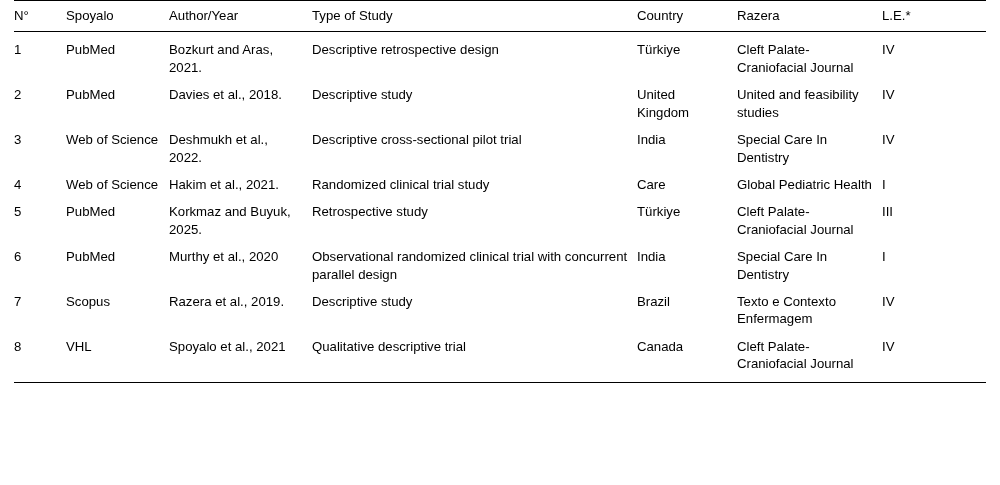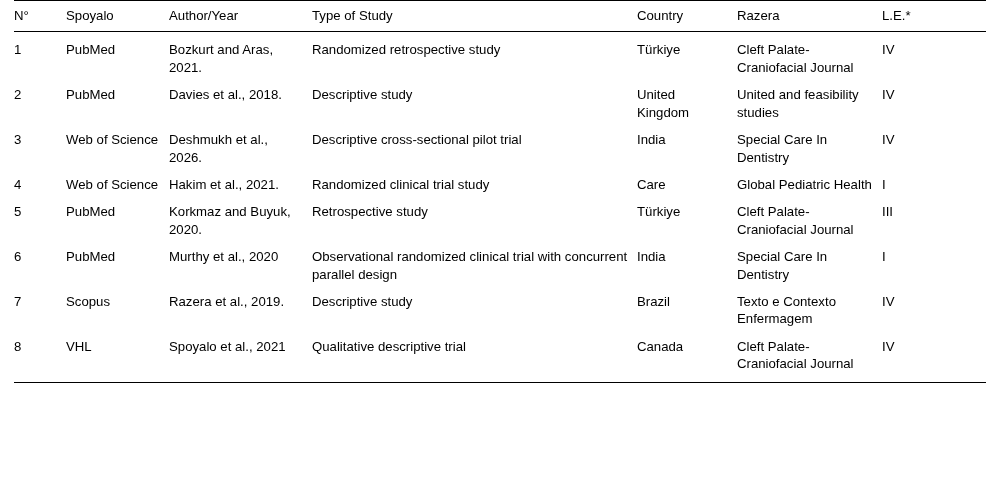--- a/index.html
+++ b/index.html
@@ -88,56 +88,56 @@
         <th>Country</th>
         <th>Razera</th>
         <th>L.E.*</th>
       </tr>
     </thead>
     <tbody>
       <tr>
         <td>1</td>
         <td>PubMed</td>
         <td>Bozkurt and Aras, 2021.</td>
-        <td>Randomized retrospective study</td>
+        <td>Descriptive retrospective design</td>
         <td>Türkiye</td>
         <td>Cleft Palate-Craniofacial Journal</td>
         <td>IV</td>
       </tr>
       <tr>
         <td>2</td>
         <td>PubMed</td>
         <td>Davies et al., 2018.</td>
         <td>Descriptive study</td>
         <td>United Kingdom</td>
         <td>United and feasibility studies</td>
         <td>IV</td>
       </tr>
       <tr>
         <td>3</td>
         <td>Web of Science</td>
-        <td>Deshmukh et al., 2026.</td>
+        <td>Deshmukh et al., 2022.</td>
         <td>Descriptive cross-sectional pilot trial</td>
         <td>India</td>
         <td>Special Care In Dentistry</td>
         <td>IV</td>
       </tr>
       <tr>
         <td>4</td>
         <td>Web of Science</td>
         <td>Hakim et al., 2021.</td>
         <td>Randomized clinical trial study</td>
         <td>Care</td>
         <td>Global Pediatric Health</td>
         <td>I</td>
       </tr>
       <tr>
         <td>5</td>
         <td>PubMed</td>
-        <td>Korkmaz and Buyuk, 2020.</td>
+        <td>Korkmaz and Buyuk, 2025.</td>
         <td>Retrospective study</td>
         <td>Türkiye</td>
         <td>Cleft Palate-Craniofacial Journal</td>
         <td>III</td>
       </tr>
       <tr>
         <td>6</td>
         <td>PubMed</td>
         <td>Murthy et al., 2020</td>
         <td>Observational randomized clinical trial with concurrent parallel design</td>

